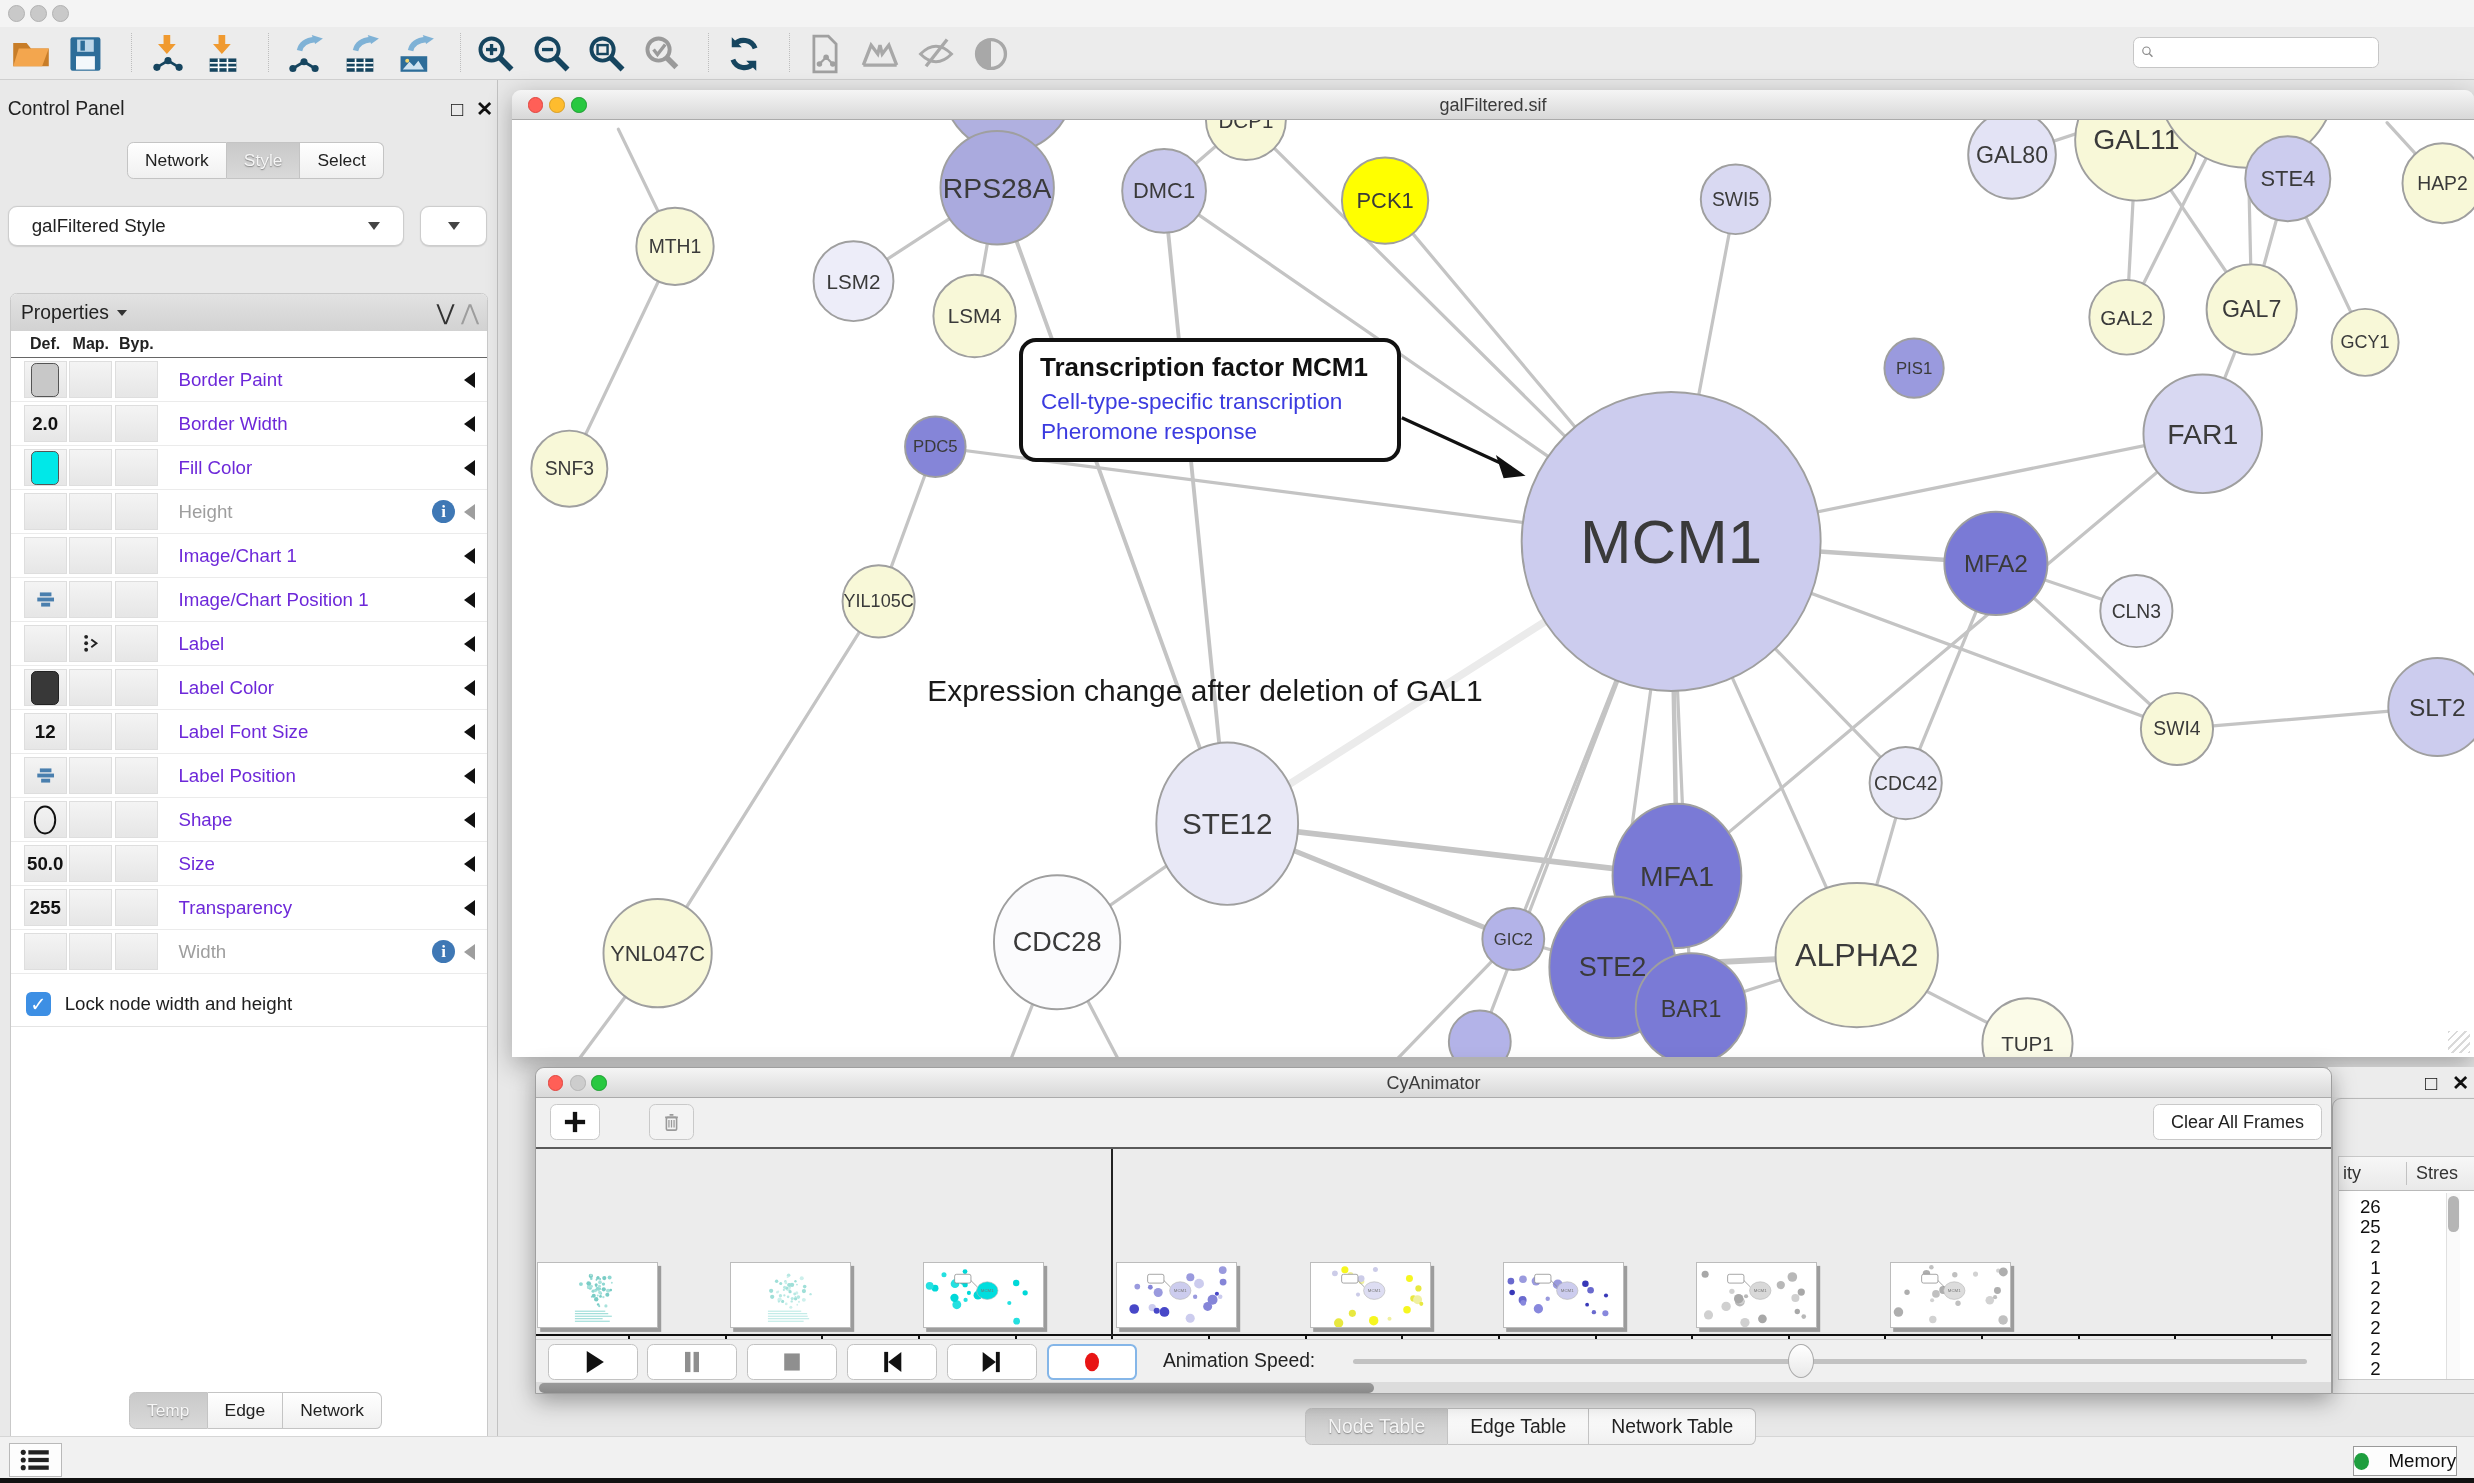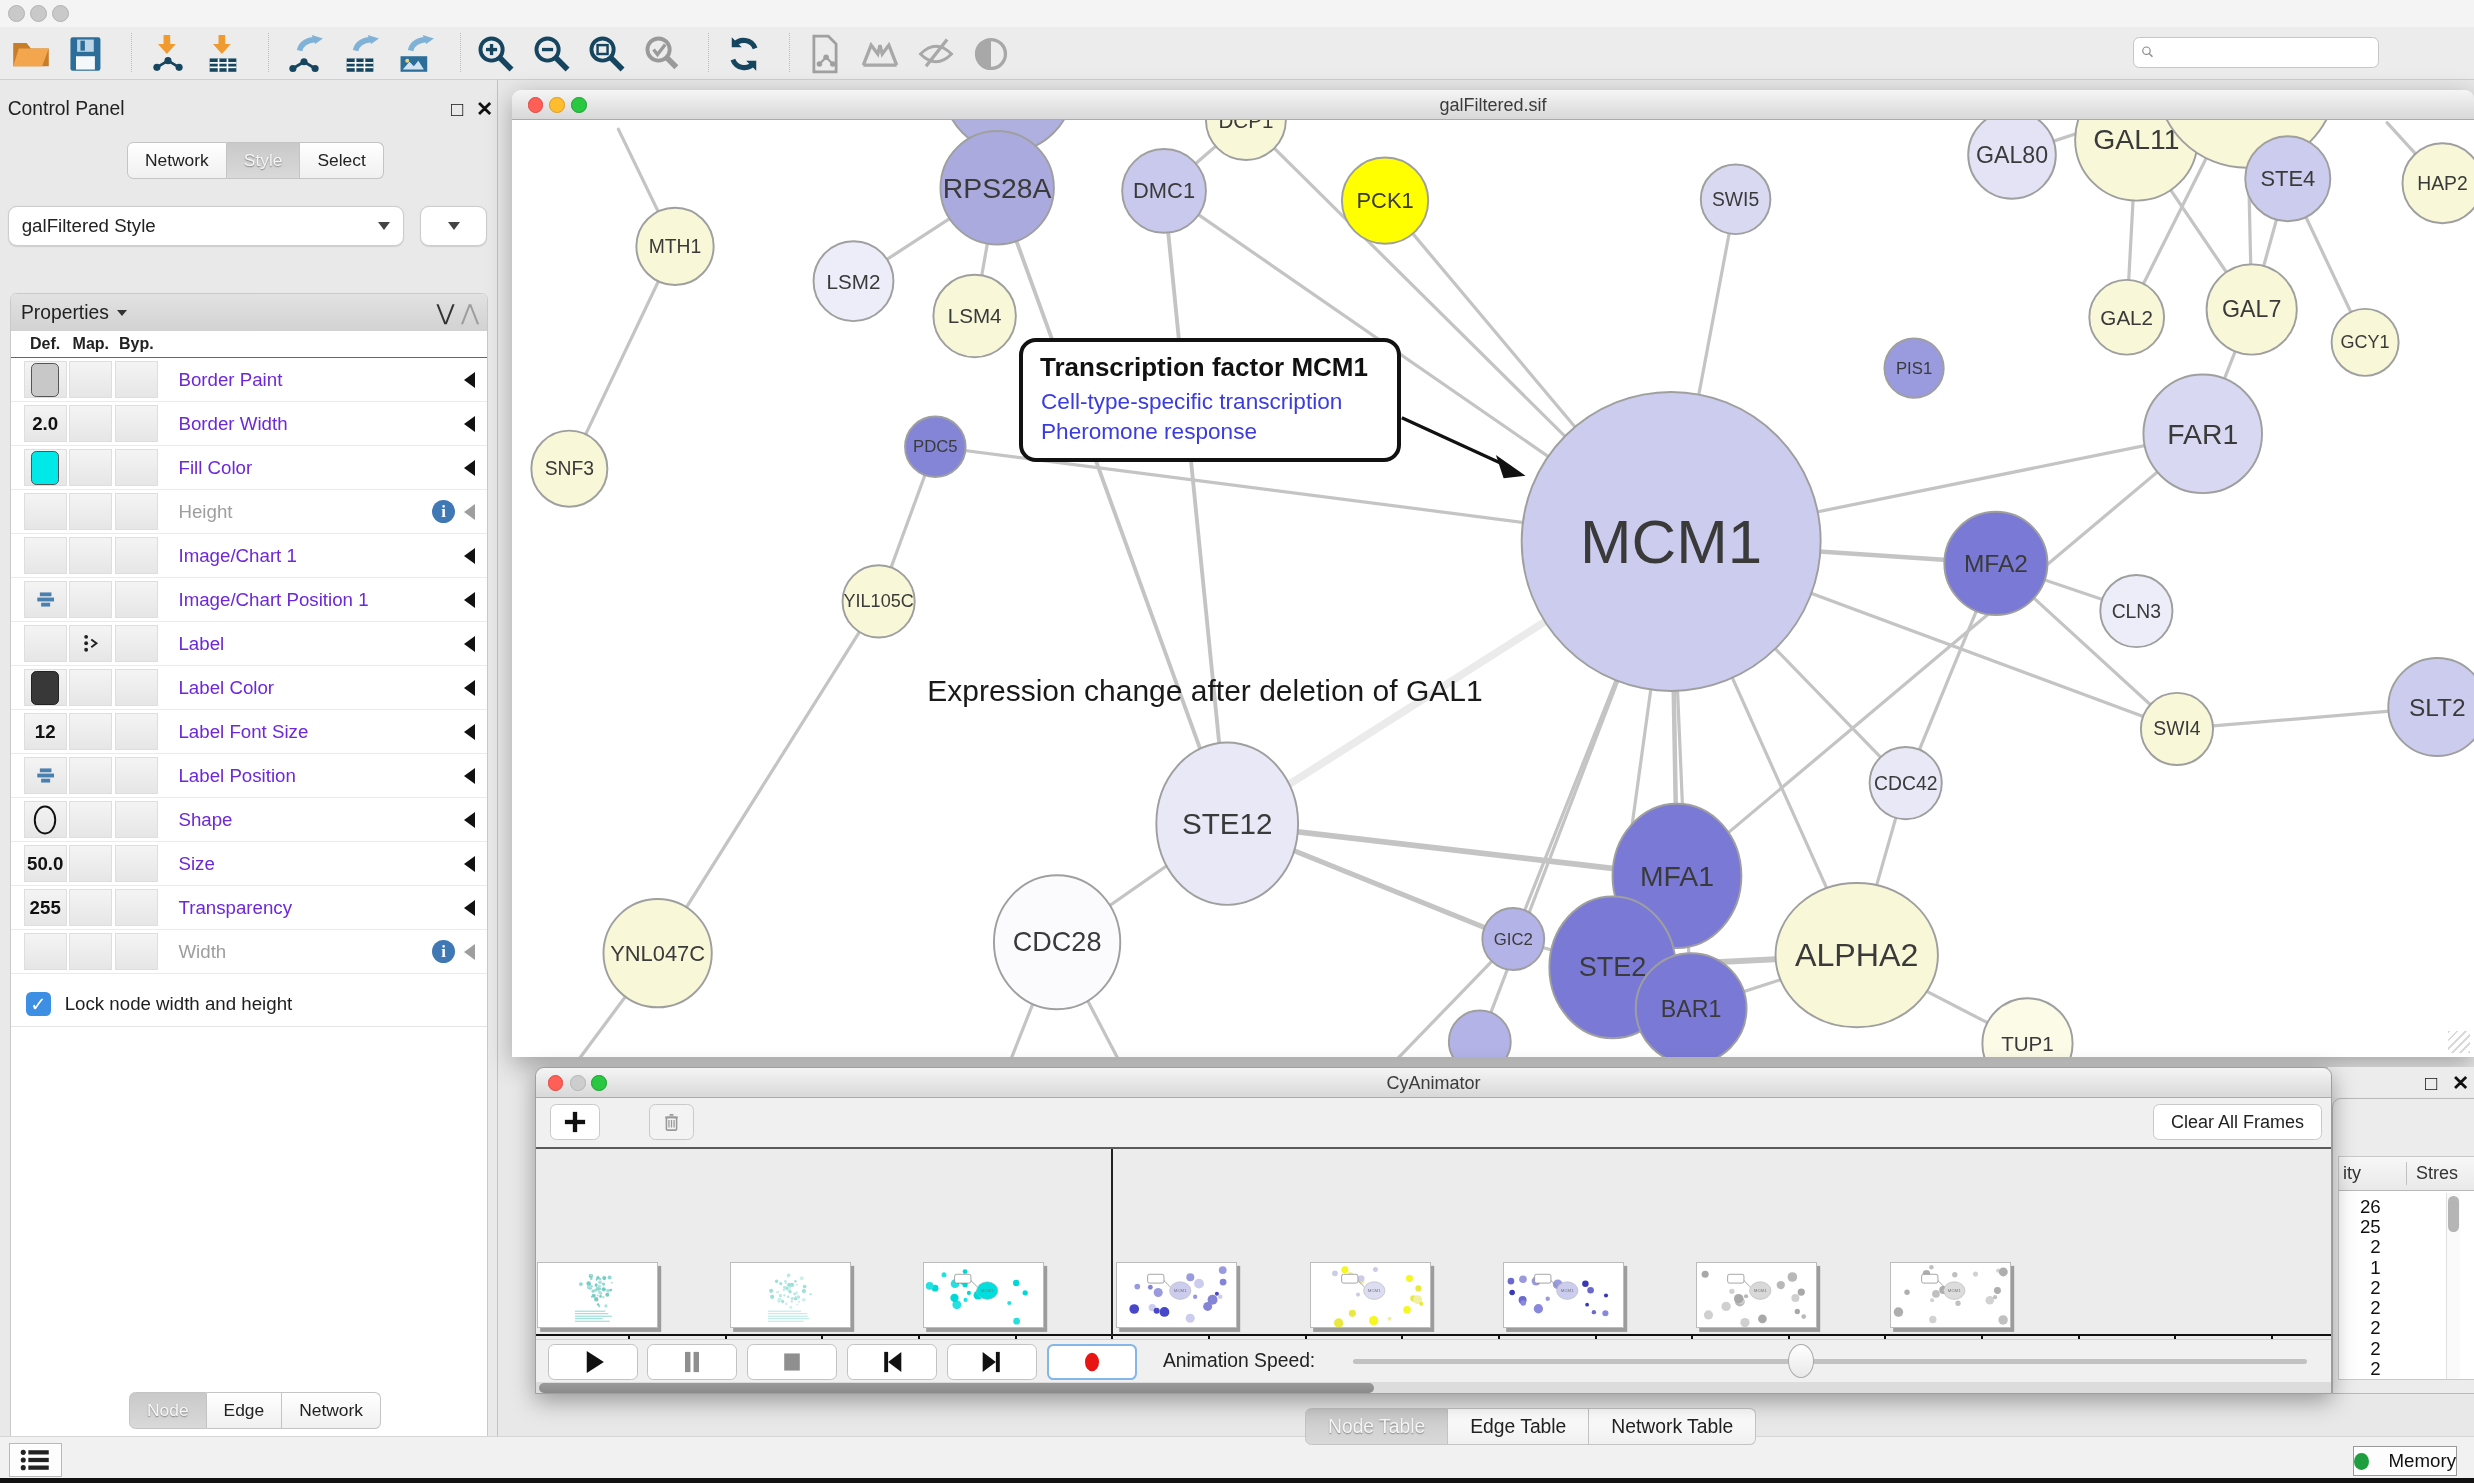--- a/index.html
+++ b/index.html
@@ -24,21 +24,21 @@
   
   #control-panel { position:absolute; left:0; top:80px; width:498px; height:1364px; background:#e9e9e9; border-right:1.3px solid #c2c2c2; }
   #cp-title { position:absolute; left:7.7px; top:18px; font-size:19.3px; color:#222; }
   .win-ctl { position:absolute; top:17px; font-size:20.6px; color:#111; }
   #cp-tabs { position:absolute; left:127px; top:62px; height:37px; display:flex; }
   .seg { display:flex; }
   .seg-item { height:37px; display:flex; align-items:center; justify-content:center; font-size:17.4px; color:#222; background:linear-gradient(#ffffff,#f0f0f0); border:0.6px solid #c4c4c4; border-left:none; padding:0 17px; }
   .seg-item:first-child { border-left:0.6px solid #c4c4c4; border-radius:6.4px 0 0 6.4px; }
   .seg-item:last-child { border-radius:0 6.4px 6.4px 0; }
   .seg-item.active { background:linear-gradient(#c9c9c9,#d9d9d9); color:#f6f6f6; text-shadow:0 0.6px 1.3px rgba(120,120,120,.9); }
-  #style-select { position:absolute; left:7.7px; top:126px; width:396px; height:40px; background:#fff; border:0.6px solid #cdcdcd; border-radius:9px; display:flex; align-items:center; padding:0 13px; font-size:18.7px; color:#222; box-shadow:0 0.6px 1.3px rgba(0,0,0,.12); }
+  #style-select { position:absolute; left:7.7px; top:126px; width:396px; height:40px; background:#fff; border:0.6px solid #cdcdcd; border-radius:9px; display:flex; align-items:center; padding:0 23px; font-size:18.7px; color:#222; box-shadow:0 0.6px 1.3px rgba(0,0,0,.12); }
   #style-select .caret, #style-menu-btn .caret { margin-left:auto; width:0; height:0; border-left:6.4px solid transparent; border-right:6.4px solid transparent; border-top:8.4px solid #444; }
   #style-menu-btn { position:absolute; left:420px; top:126px; width:67px; height:40px; background:#fff; border:0.6px solid #cdcdcd; border-radius:9px; display:flex; align-items:center; justify-content:center; box-shadow:0 0.6px 1.3px rgba(0,0,0,.12); }
   #style-menu-btn .caret { margin:0; }
   #props-panel { position:absolute; left:9.7px; top:213px; width:478px; height:1168px; background:#fff; border:1.3px solid #c9c9c9; border-radius:6.4px; overflow:hidden; }
   #props-header { position:absolute; left:0; top:0; width:100%; height:37px; background:linear-gradient(#e2e2e2,#d2d2d2); display:flex; align-items:center; padding:0 10.3px; }
   #props-title { font-size:19.3px; color:#222; }
   #props-header .caret-sm { width:0; height:0; border-left:5.2px solid transparent; border-right:5.2px solid transparent; border-top:6.4px solid #333; margin-left:7.7px; }
   .chev { margin-left:auto; font-size:22px; color:#333; letter-spacing:-2.6px; }
   .chev.dim { margin-left:9px; color:#9d9d9d; }
   #props-cols { position:absolute; left:0; top:37px; width:100%; height:26px; background:#fff; display:flex; align-items:center; font-size:16px; font-weight:bold; color:#222; }
@@ -452,21 +452,21 @@
             <div class="pinfo">i</div>
             <div class="ptri aftinfo dim"></div>
           </div>
         </div>
       <div id="lock-row" style="top: 688px;">
         <div id="lock-check">✓</div>
         <div id="lock-label">Lock node width and height</div>
       </div>
     </div>
     <div id="cp-bottom-tabs" class="seg">
-        <div class="seg-item active">Node</div>
+        <div class="seg-item active">Temp</div>
         <div class="seg-item">Edge</div>
         <div class="seg-item">Network</div>
       </div>
   </div>
 
   <div id="net-window">
     <div class="titlebar">
       <span class="tl" style="left:15.5px; background:#ff5f57; border:0.6px solid #e0443e"></span>
       <span class="tl" style="left:37px; background:#febc2e; border:0.6px solid #d89e24"></span>
       <span class="tl" style="left:59px; background:#28c840; border:0.6px solid #1f9e33"></span>

